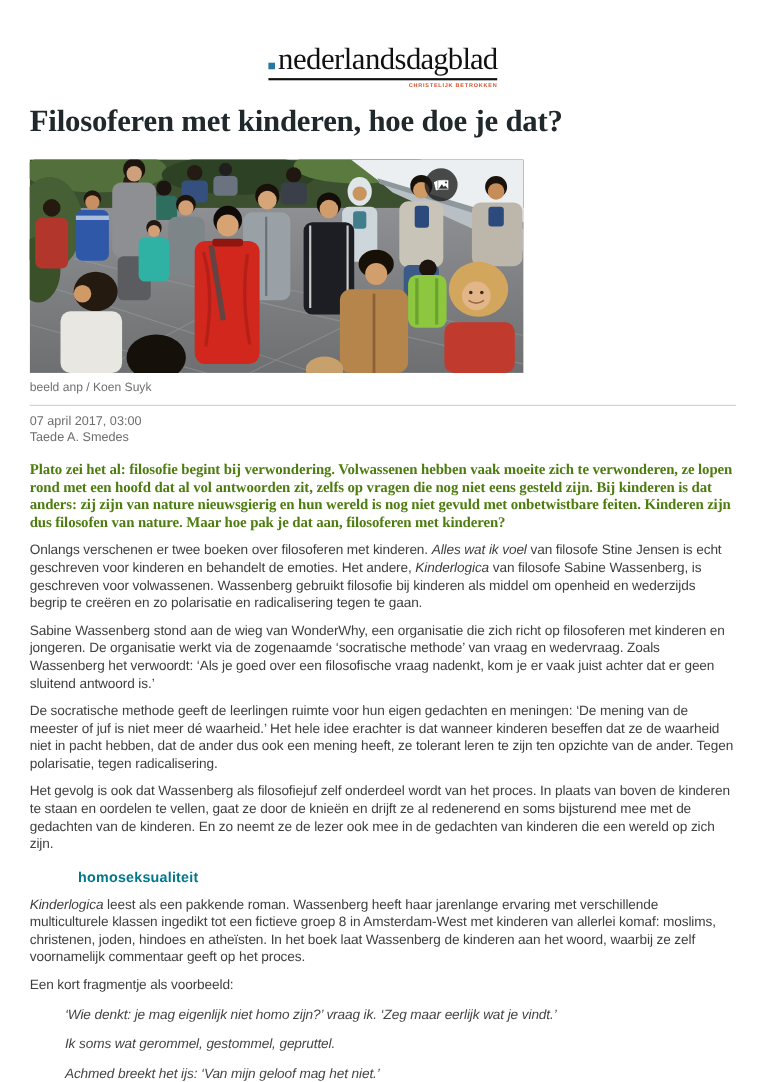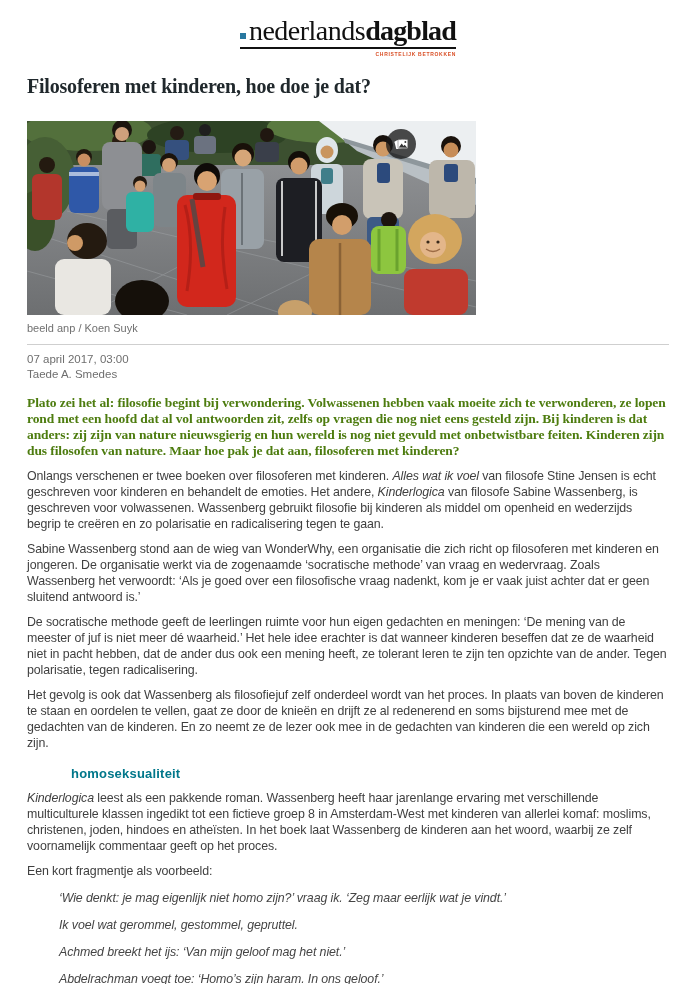--- a/index.html
+++ b/index.html
@@ -12,31 +12,31 @@
 
   
   .masthead { width:fit-content; margin:0 auto 0 auto; }
   .wordmark {
     font-family:"Liberation Serif", serif; font-size:28px; line-height:30px;
     color:#111111; letter-spacing:-0.5px; border-bottom:2px solid #111111;
     padding-bottom:1px; display:flex; align-items:baseline; white-space:nowrap;
   }
   .logo-dot { width:6px; height:6px; background:#2878a0; display:inline-block; margin-right:3px; align-self:flex-end; margin-bottom:7px; }
   .wordmark .light { font-weight:400; }
-  .wordmark .bold { font-weight:700; letter-spacing:-0.8px; }
+  .wordmark .bold { font-weight:400; letter-spacing:-0.8px;margin-top:24px; }
   .tagline {
     text-align:right; font-size:5px; line-height:7px; letter-spacing:0.7px;
     color:#d94f26; font-weight:bold; margin-top:2px; text-transform:uppercase;
     font-family:"Liberation Sans", sans-serif;
   }
 
   
   h1.article-title {
     margin-top:15px; font-family:"Liberation Serif", serif; font-weight:700;
-    font-size:20px; line-height:27px; color:#20282c; letter-spacing:-0.2px;
+    font-size:28px; line-height:27px; color:#20282c; letter-spacing:-0.2px;
   }
 
   
   figure.photo { margin-top:21px; width:398px; position:relative; }
   figure.photo svg.scene { display:block; width:449px; height:194px; }
   .gallery-icon {
     position:absolute; top:8px; right:9px; width:30px; height:30px;
     border-radius:50%; background:rgba(24,24,24,0.78);
     display:flex; align-items:center; justify-content:center; cursor:pointer;
   }
@@ -219,18 +219,18 @@
 
   <div class="article-body">
       <p class="normal"><span>Onlangs verschenen er twee boeken over filosoferen met kinderen. </span><i>Alles wat ik voel</i><span> van filosofe Stine Jensen is echt geschreven voor kinderen en behandelt de emoties. Het andere, </span><i>Kinderlogica</i><span> van filosofe Sabine Wassenberg, is geschreven voor volwassenen. Wassenberg gebruikt filosofie bij kinderen als middel om openheid en wederzijds begrip te creëren en zo polarisatie en radicalisering tegen te gaan.</span></p>
       <p class="normal"><span>Sabine Wassenberg stond aan de wieg van WonderWhy, een organisatie die zich richt op filosoferen met kinderen en jongeren. De organisatie werkt via de zogenaamde ‘socratische methode’ van vraag en wedervraag. Zoals Wassenberg het verwoordt: ‘Als je goed over een filosofische vraag nadenkt, kom je er vaak juist achter dat er geen sluitend antwoord is.’</span></p>
       <p class="normal"><span>De socratische methode geeft de leerlingen ruimte voor hun eigen gedachten en meningen: ‘De mening van de meester of juf is niet meer dé waarheid.’ Het hele idee erachter is dat wanneer kinderen beseffen dat ze de waarheid niet in pacht hebben, dat de ander dus ook een mening heeft, ze tolerant leren te zijn ten opzichte van de ander. Tegen polarisatie, tegen radicalisering.</span></p>
       <p class="normal"><span>Het gevolg is ook dat Wassenberg als filosofiejuf zelf onderdeel wordt van het proces. In plaats van boven de kinderen te staan en oordelen te vellen, gaat ze door de knieën en drijft ze al redenerend en soms bijsturend mee met de gedachten van de kinderen. En zo neemt ze de lezer ook mee in de gedachten van kinderen die een wereld op zich zijn.</span></p>
       <h3 class="subheading"><span>homoseksualiteit</span></h3>
       <p class="normal"><i>Kinderlogica</i><span> leest als een pakkende roman. Wassenberg heeft haar jarenlange ervaring met verschillende multiculturele klassen ingedikt tot een fictieve groep 8 in Amsterdam-West met kinderen van allerlei komaf: moslims, christenen, joden, hindoes en atheïsten. In het boek laat Wassenberg de kinderen aan het woord, waarbij ze zelf voornamelijk commentaar geeft op het proces.</span></p>
       <p class="normal"><span>Een kort fragmentje als voorbeeld:</span></p>
       <p class="quote"><span>‘Wie denkt: je mag eigenlijk niet homo zijn?’ vraag ik. ‘Zeg maar eerlijk wat je vindt.’</span></p>
-      <p class="quote"><span>Ik voel wat gerommel, gestommel, gepruttel.</span></p>
+      <p class="quote"><span>Ik soms wat gerommel, gestommel, gepruttel.</span></p>
       <p class="quote"><span>Achmed breekt het ijs: ‘Van mijn geloof mag het niet.’</span></p>
       <p class="quote"><span>Abdelrachman voegt toe: ‘Homo’s zijn haram. In ons geloof.’</span></p>
     </div>
 
 </div>
 
 </body></html>

